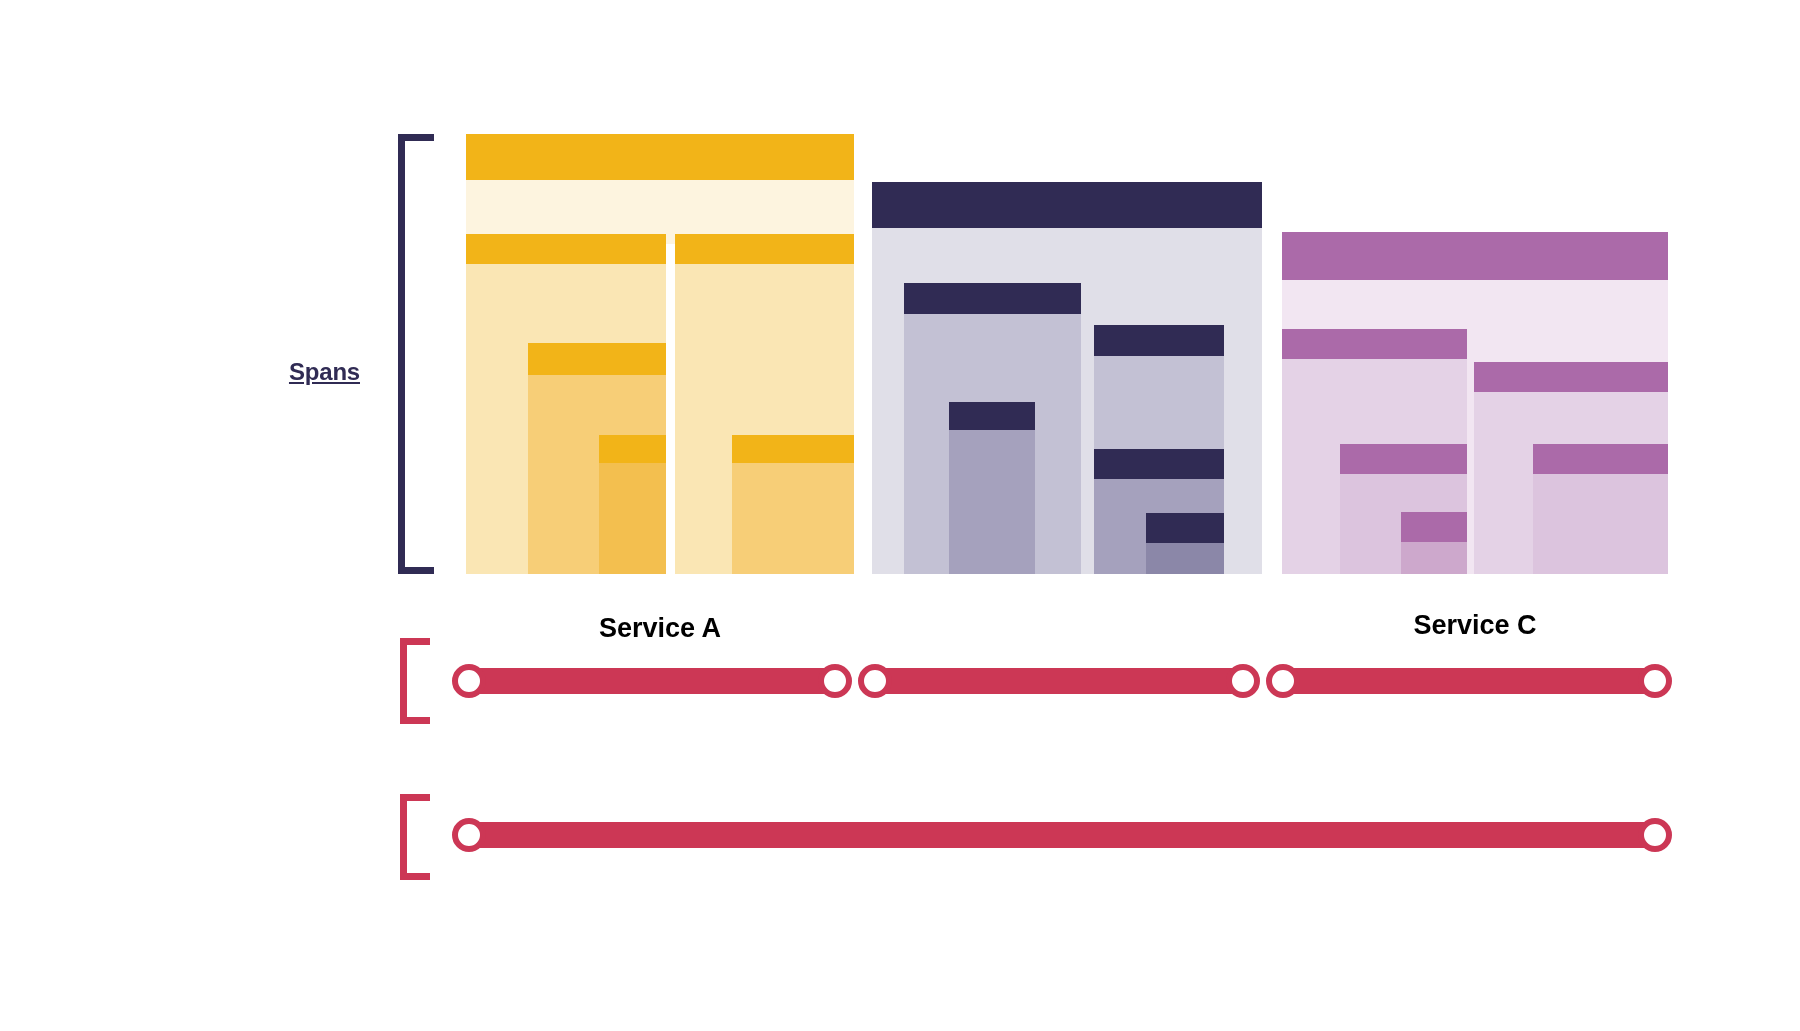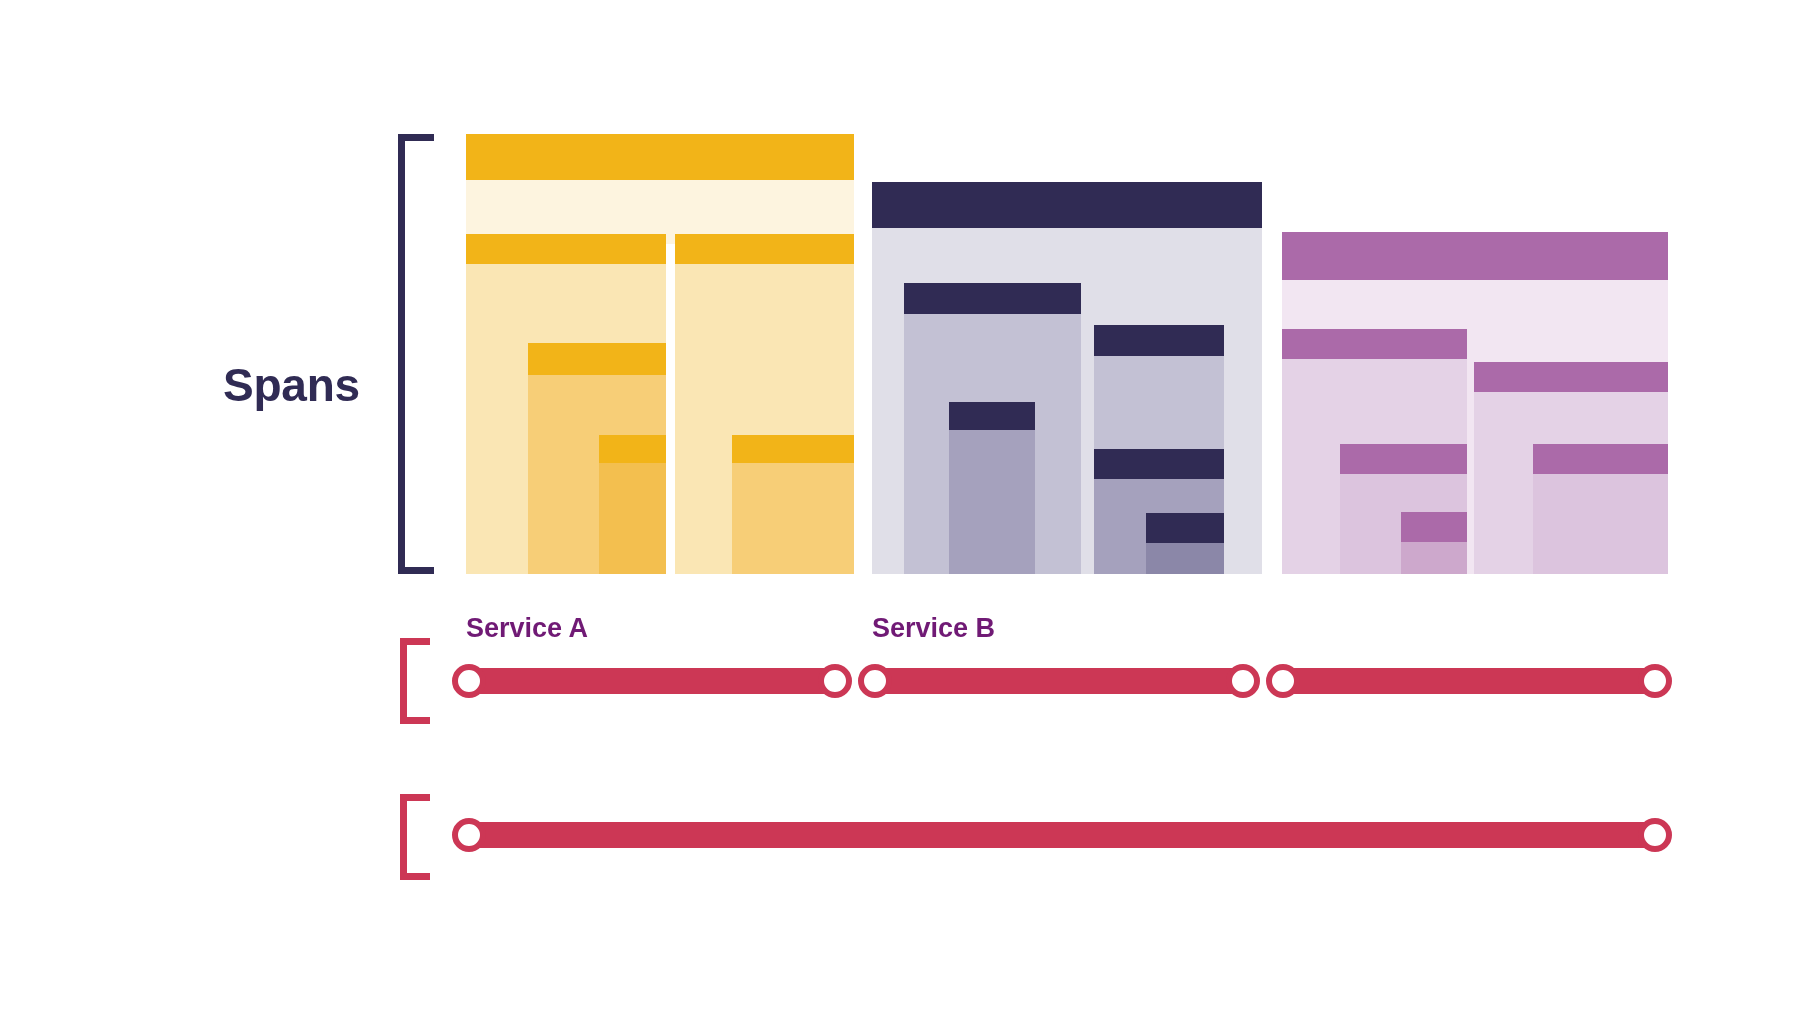--- a/index.html
+++ b/index.html
@@ -15,24 +15,25 @@
   
   .row-label{
     position:absolute;
     font-weight:bold;
     white-space:nowrap;
     text-align:right;
     letter-spacing:-0.2px;
   }
   .label-spans{
     color:#302b54;
-    font-size:46px;
+    font-size:24px;
     right:1440px;
     top:358px;
     width:300px;
+    text-decoration:underline;
   }
   .label-transactions{
     color:#cc3755;
     font-size:38px;
     right:1440px;
     top:652px;
     width:320px;
   }
   .label-trace{
     color:#cc3755;
@@ -63,24 +64,24 @@
     border-bottom:7px solid #cc3755;
   }
 
   
   .span-col{position:absolute;}
   .span-block{position:absolute;}
 
   
   .svc-label{
     position:absolute;
-    color:#701a75;
+    color:#000000;
     font-weight:bold;
     font-size:27px;
-    text-align:left;
+    text-align:center;
     white-space:nowrap;
   }
 
   
   .tline{position:absolute;height:26px;background:#cc3755;border-radius:0;}
   .tnode{
     position:absolute;
     width:34px;height:34px;
     border-radius:50%;
     background:#ffffff;
@@ -153,21 +154,21 @@
     <div class="span-block" style="left:119px;top:280px;width:66px;height:30px;background:#ab6aa9;"></div>
 
     <div class="span-block" style="left:192px;top:130px;width:194px;height:212px;background:#e4d2e6;"></div>
     <div class="span-block" style="left:192px;top:130px;width:194px;height:30px;background:#ab6aa9;"></div>
 
     <div class="span-block" style="left:251px;top:212px;width:135px;height:130px;background:#dcc4de;"></div>
     <div class="span-block" style="left:251px;top:212px;width:135px;height:30px;background:#ab6aa9;"></div>
   </div>
 
   <div class="svc-label" style="left:466px;top:613px;width:388px;">Service A</div>
-  <div class="svc-label" style="left:872px;top:613px;width:390px;">Service B</div>
+  <div class="svc-label" style="left:1282px;top:610px;width:386px;">Service C</div>
 
   <div class="bracket bracket-tx"></div>
 
   <div class="tline" style="left:462px;top:668px;width:378px;"></div>
   <div class="tnode" style="left:452px;top:664px;"></div>
   <div class="tnode" style="left:818px;top:664px;"></div>
 
   <div class="tline" style="left:868px;top:668px;width:380px;"></div>
   <div class="tnode" style="left:858px;top:664px;"></div>
   <div class="tnode" style="left:1226px;top:664px;"></div>

